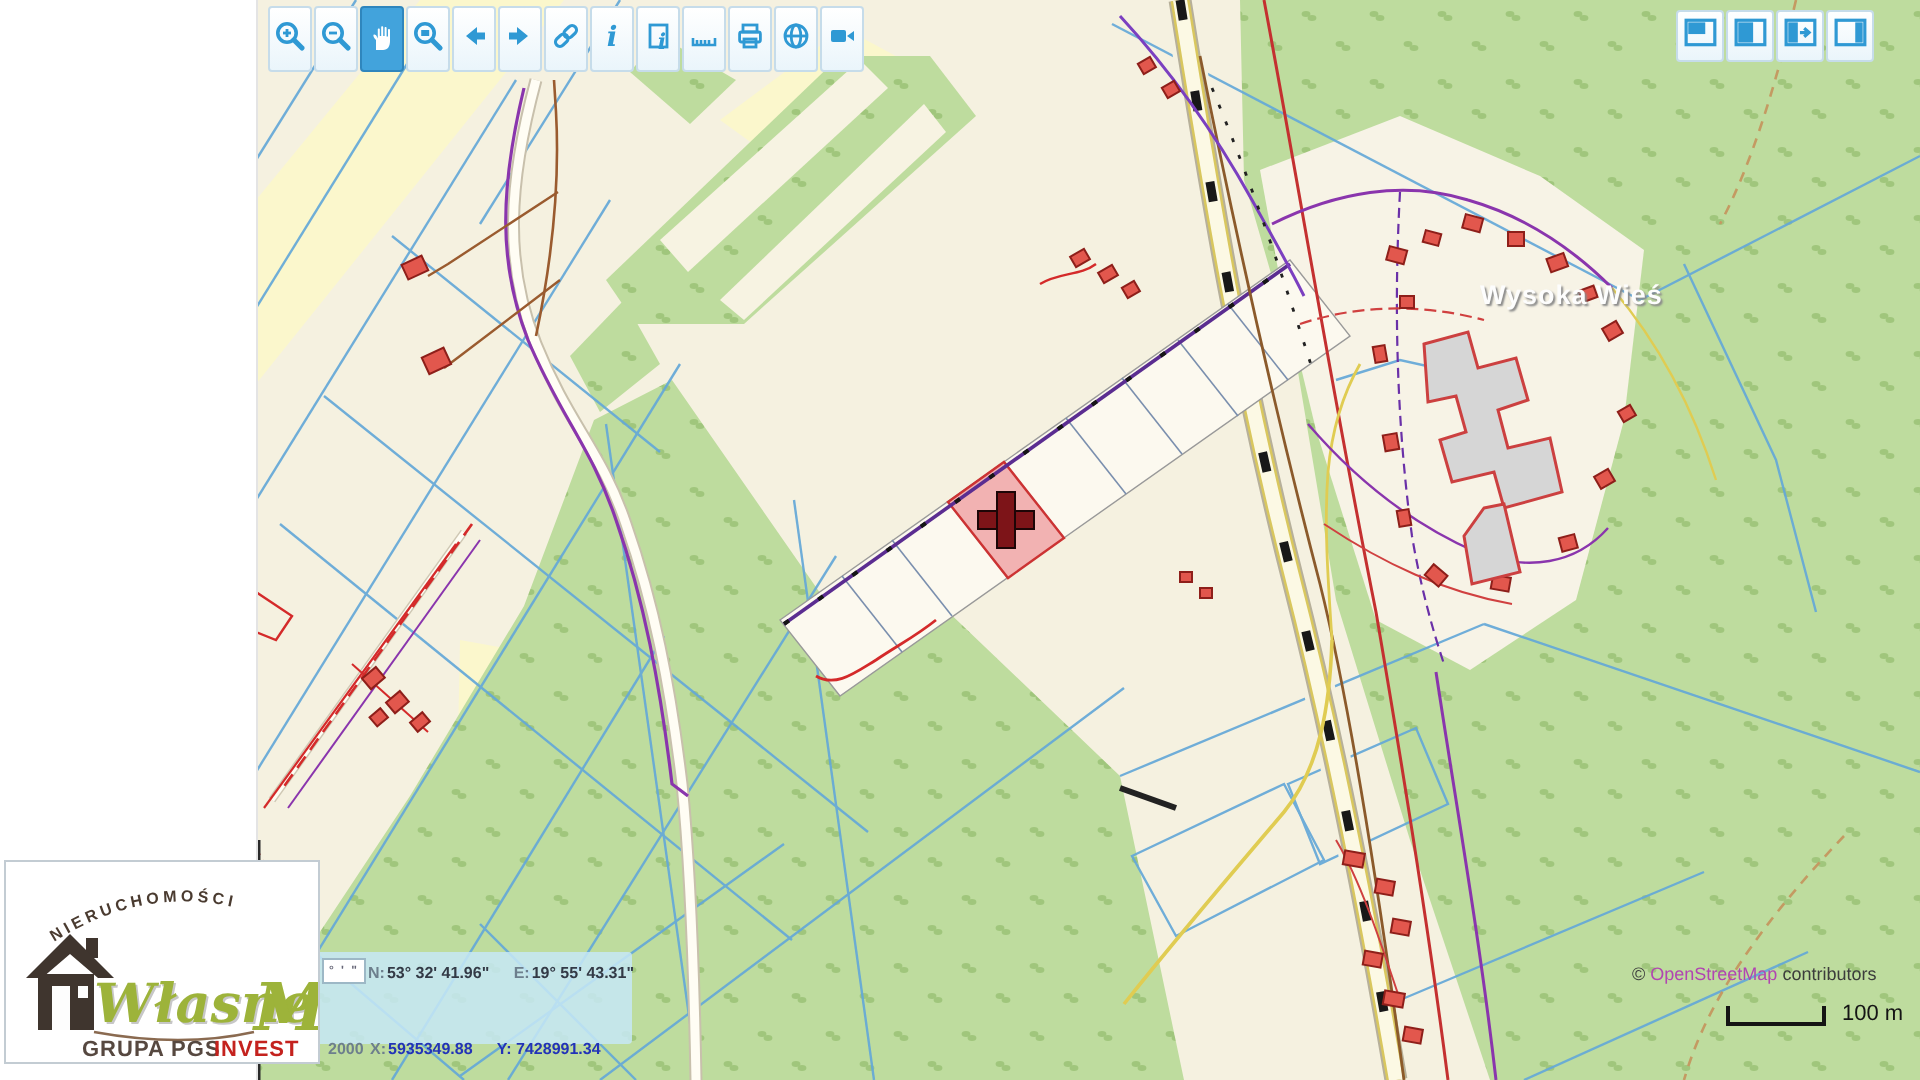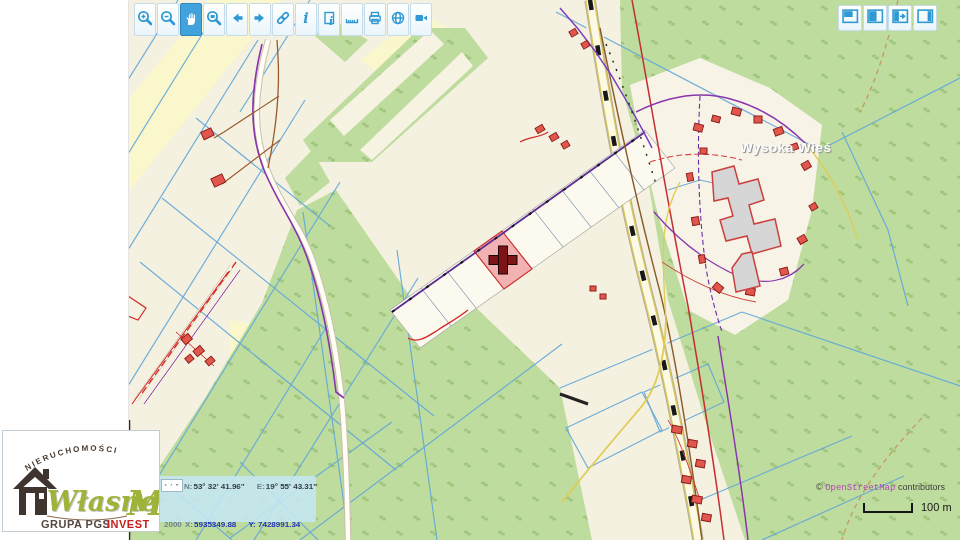--- a/index.html
+++ b/index.html
@@ -34,21 +34,21 @@
   .crow{position:absolute;white-space:nowrap;font-size:8px;}
   .crow1{left:26px;top:6px;}
   .crow2{left:6px;top:44px;}
   .clab{color:#6d7f8d;margin-right:1px;}
   .cv1{color:#333a46;}
   .cv2{color:#2233b8;}
   .cgap{display:inline-block;width:10px;}
 
   
   .attrib{position:absolute;left:816px;top:482px;font-size:9px;color:#3c3c3c;white-space:nowrap;z-index:4;}
-  .attrib .osm{color:#b145b1;cursor:pointer;font-family:Liberation Mono, monospace;}
+  .attrib .osm{color:#b145b1;cursor:pointer;}
   .scalebar{position:absolute;left:852px;top:502px;display:flex;align-items:flex-end;z-index:4;padding-left:11px;}
   .scale-bracket{width:46px;height:8px;border:2px solid #151515;border-top:none;}
   .scale-label{margin-left:8px;font-size:11px;color:#151515;line-height:11px;}
 </style>
 </head>
 <body>
 
 <div class="stage">
 
   <div class="map-wrap">

